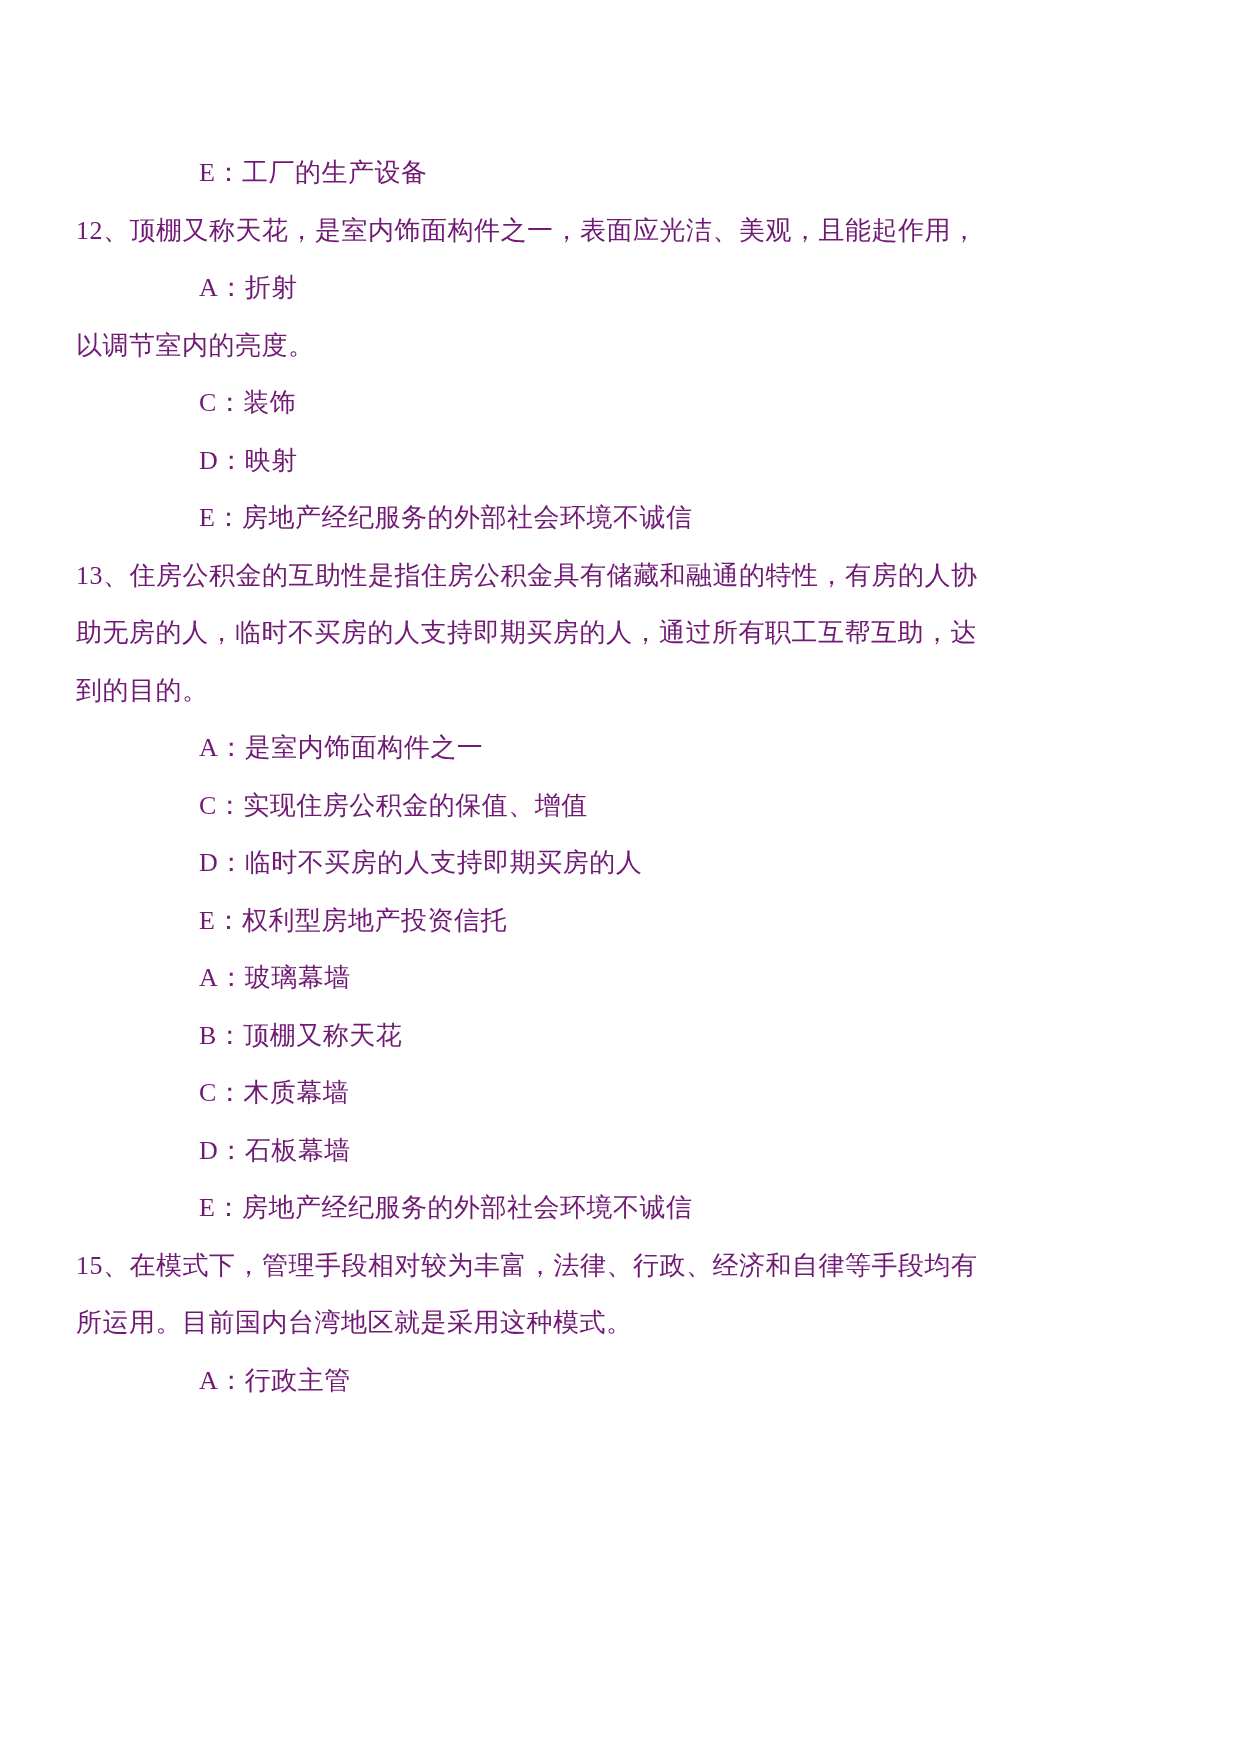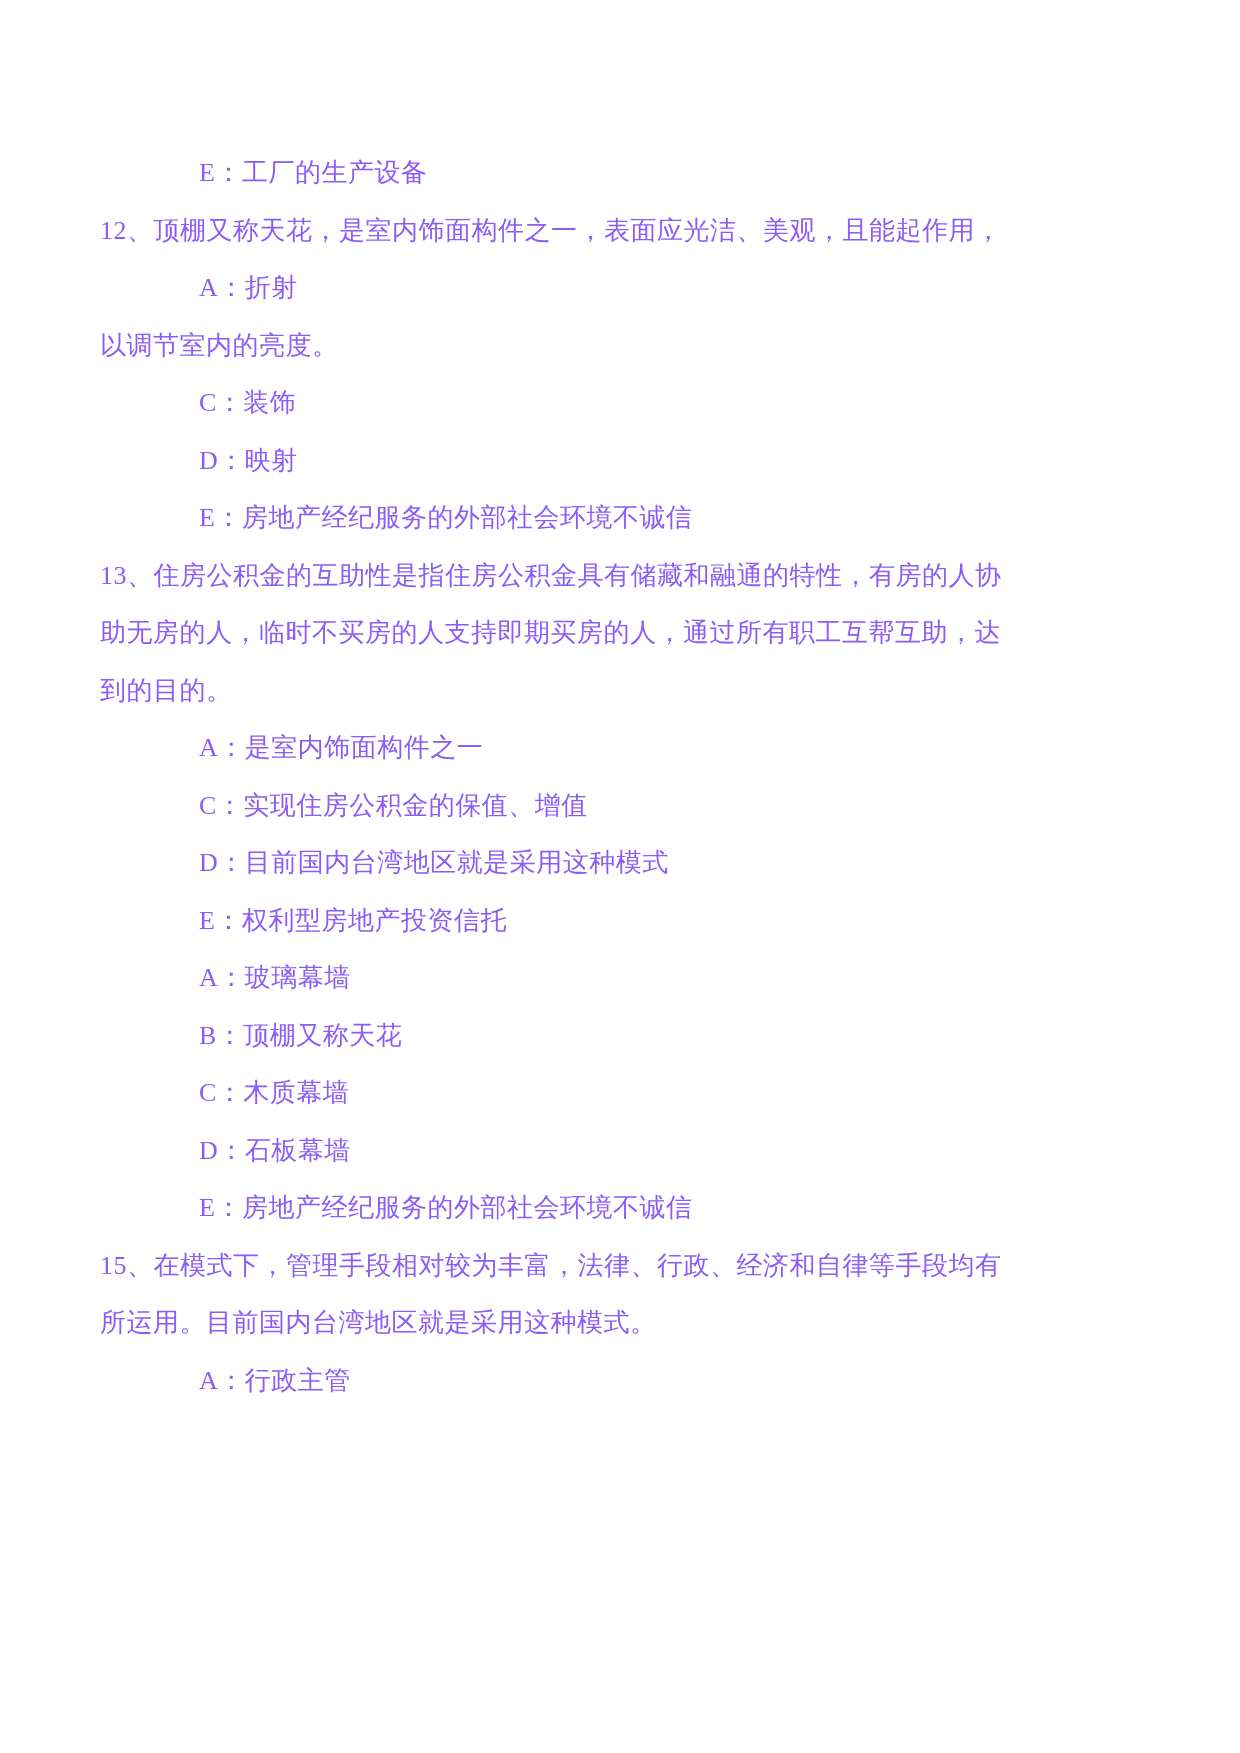--- a/index.html
+++ b/index.html
@@ -7,33 +7,33 @@
     padding: 0;
     background: #ffffff;
   }
   .page {
     position: relative;
     width: 1240px;
     height: 1603px;
     background: #ffffff;
     overflow: hidden;
     font-family: "Liberation Serif", "DejaVu Serif", serif;
-    color: #8b5cf6;
+    color: #701a75;
   }
   .content {
     position: absolute;
     top: 144px;
     left: 0;
     right: 0;
   }
   .line {
     font-size: 26px;
     line-height: 57.5px;
     height: 57.5px;
-    padding-left: 100px;
+    padding-left: 76px;
     white-space: pre;
     letter-spacing: 0.5px;
   }
   .opt {
     padding-left: 199px;
   }
 </style>
 </head>
 <body>
 
@@ -44,21 +44,21 @@
     <div class="line opt">A：折射</div>
     <div class="line para">以调节室内的亮度。</div>
     <div class="line opt">C：装饰</div>
     <div class="line opt">D：映射</div>
     <div class="line opt">E：房地产经纪服务的外部社会环境不诚信</div>
     <div class="line para">13、住房公积金的互助性是指住房公积金具有储藏和融通的特性，有房的人协</div>
     <div class="line para">助无房的人，临时不买房的人支持即期买房的人，通过所有职工互帮互助，达</div>
     <div class="line para">到的目的。</div>
     <div class="line opt">A：是室内饰面构件之一</div>
     <div class="line opt">C：实现住房公积金的保值、增值</div>
-    <div class="line opt">D：目前国内台湾地区就是采用这种模式</div>
+    <div class="line opt">D：临时不买房的人支持即期买房的人</div>
     <div class="line opt">E：权利型房地产投资信托</div>
     <div class="line opt">A：玻璃幕墙</div>
     <div class="line opt">B：顶棚又称天花</div>
     <div class="line opt">C：木质幕墙</div>
     <div class="line opt">D：石板幕墙</div>
     <div class="line opt">E：房地产经纪服务的外部社会环境不诚信</div>
     <div class="line para">15、在模式下，管理手段相对较为丰富，法律、行政、经济和自律等手段均有</div>
     <div class="line para">所运用。目前国内台湾地区就是采用这种模式。</div>
     <div class="line opt">A：行政主管</div>
   </div>

